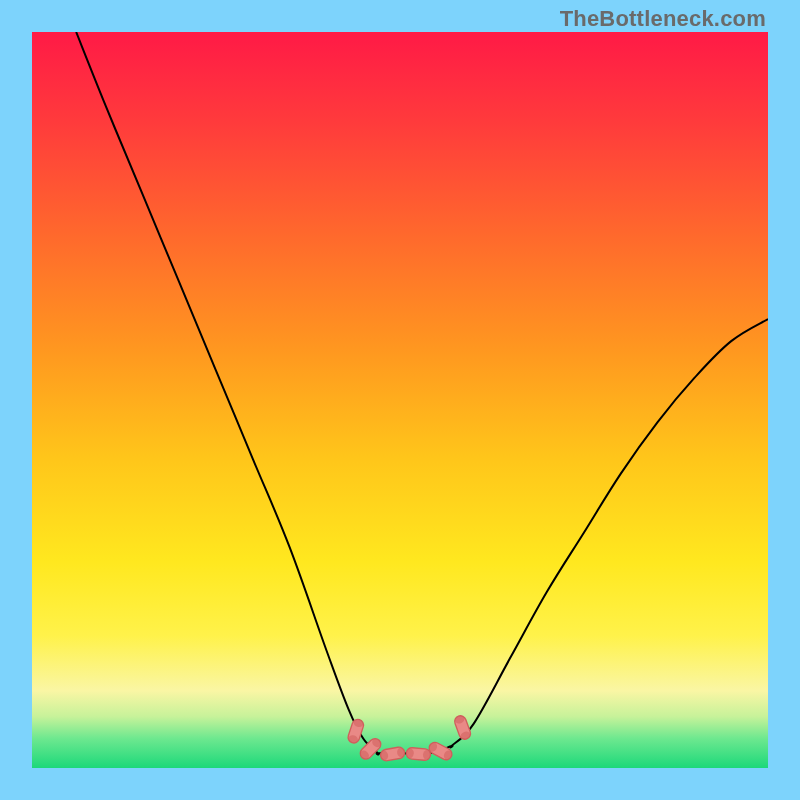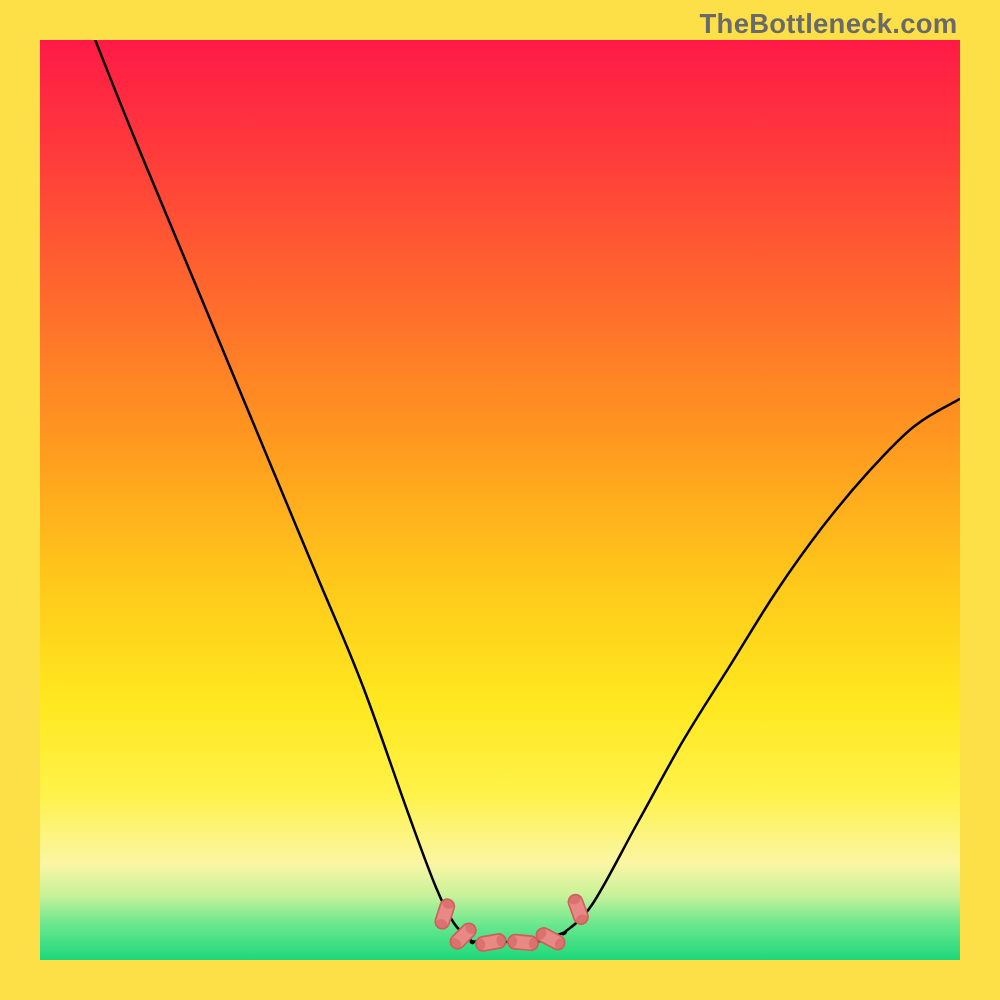--- a/index.html
+++ b/index.html
@@ -7,21 +7,21 @@
     padding: 0;
     width: 800px;
     height: 800px;
     overflow: hidden;
     background: #000;
     font-family: Arial, Helvetica, sans-serif;
   }
   .frame {
     position: absolute;
     inset: 0;
-    background: #fde047;
+    background: #7dd3fc;
   }
   .plot-area {
     position: absolute;
     left: 32px;
     top: 32px;
     width: 736px;
     height: 736px;
   }
   .gradient-bg {
     position: absolute;

